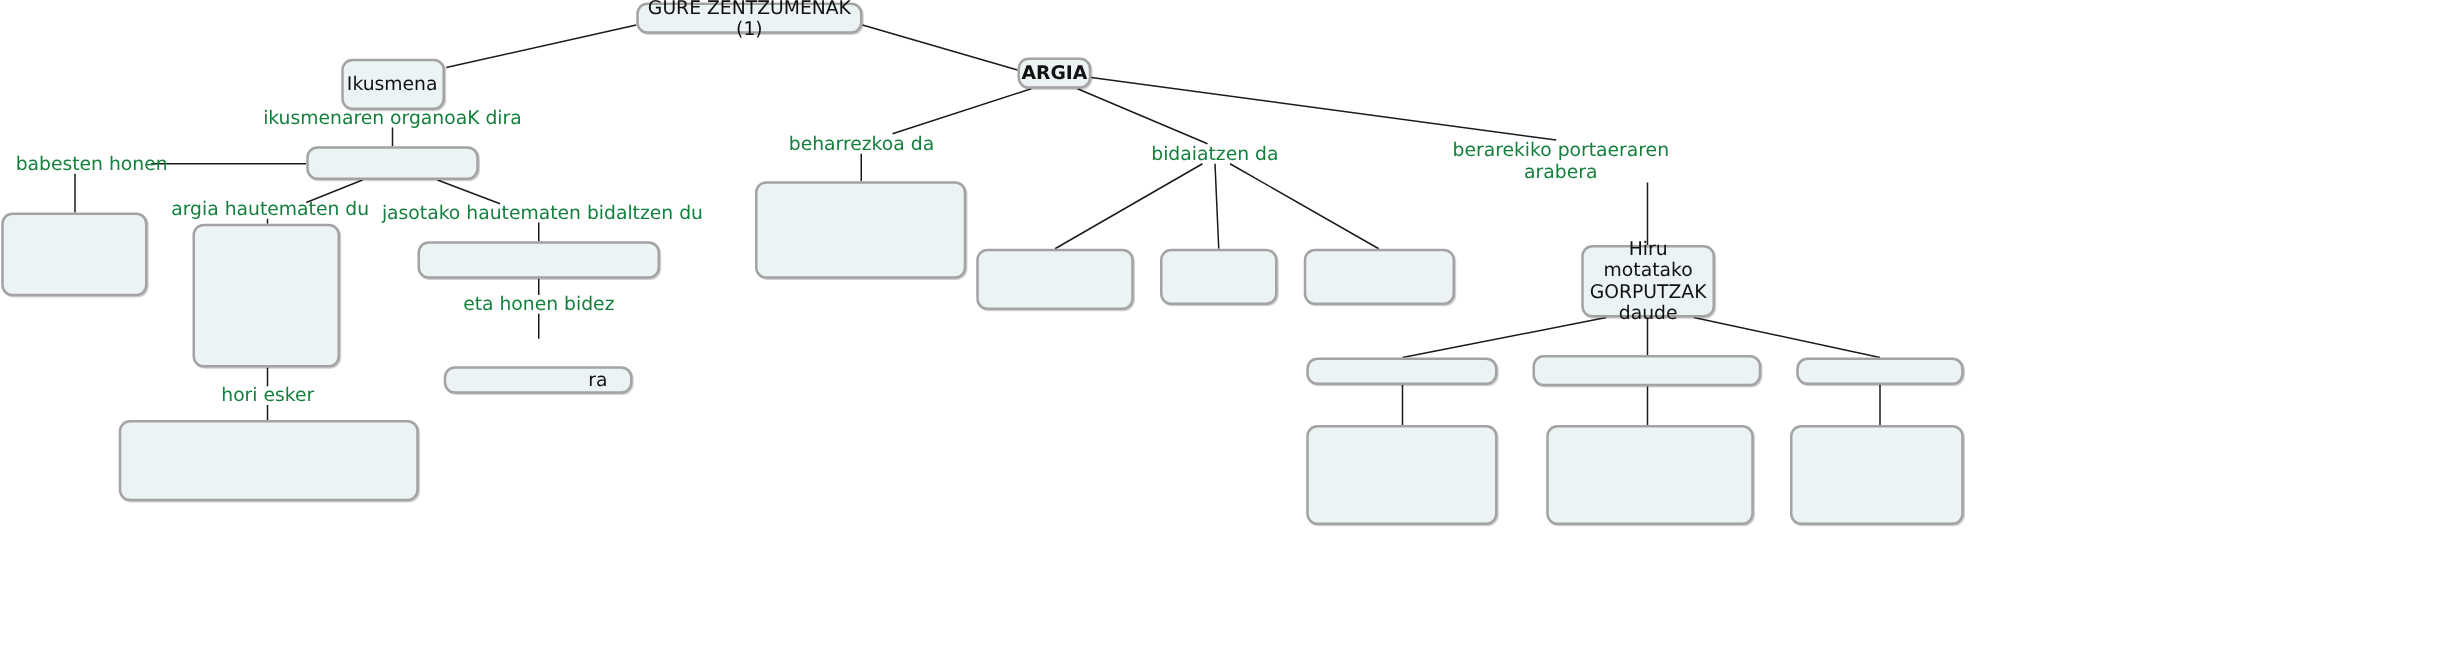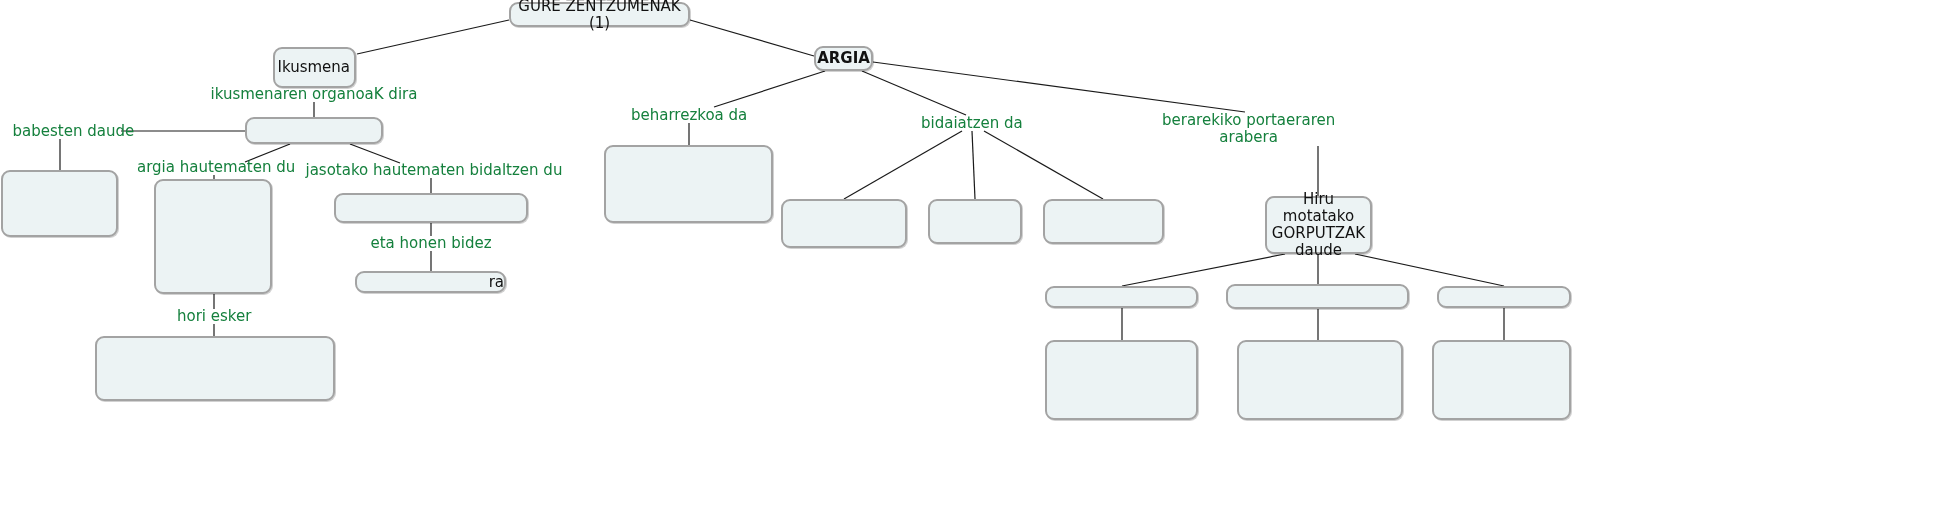--- a/index.html
+++ b/index.html
@@ -37,21 +37,21 @@
     text-align: center;
     font-size: 15px;
     color: #111111;
     line-height: 1.12;
     box-shadow: 1px 1px 0 rgba(0,0,0,0.18);
     padding: 2px 4px;
     z-index: 2;
   }
   .node.empty { color: transparent; }
   .node .nlabel { display: block; white-space: pre-line; }
-  .node.right-text { justify-content: flex-end; padding-right: 0; }
+  .node.right-text { justify-content: flex-end; padding-right: 18px; margin-top: 22px; }
   .linklabel {
     position: absolute;
     font-size: 15px;
     color: #15803d;
     background: transparent;
     white-space: pre-line;
     text-align: center;
     line-height: 1.12;
     z-index: 3;
   }
@@ -149,21 +149,21 @@
       </div>
       <div class="node empty" style="left: 1237px; top: 340px; width: 166px; height: 80px;">
         <span class="nlabel"></span>
       </div>
       <div class="node empty" style="left: 1432px; top: 340px; width: 139px; height: 80px;">
         <span class="nlabel"></span>
       </div>
     </div>
   <div id="labels-layer">
       <div class="linklabel" style="left: 210.5px; top: 85.5px;">ikusmenaren organoaK dira</div>
-      <div class="linklabel" style="left: 12.5px; top: 122.5px;">babesten daude</div>
+      <div class="linklabel" style="left: 12.5px; top: 122.5px;">babesten honen</div>
       <div class="linklabel" style="left: 137px; top: 158.5px;">argia hautematen du</div>
       <div class="linklabel" style="left: 305.5px; top: 161.5px;">jasotako hautematen bidaltzen du</div>
       <div class="linklabel" style="left: 370.5px; top: 234.5px;">eta honen bidez</div>
       <div class="linklabel" style="left: 177px; top: 307.5px;">hori esker</div>
       <div class="linklabel" style="left: 631px; top: 106.5px;">beharrezkoa da</div>
       <div class="linklabel" style="left: 921px; top: 114.5px;">bidaiatzen da</div>
       <div class="linklabel" style="left: 1162px; top: 112px;">berarekiko portaeraren
 arabera</div>
     </div>
 </div>

